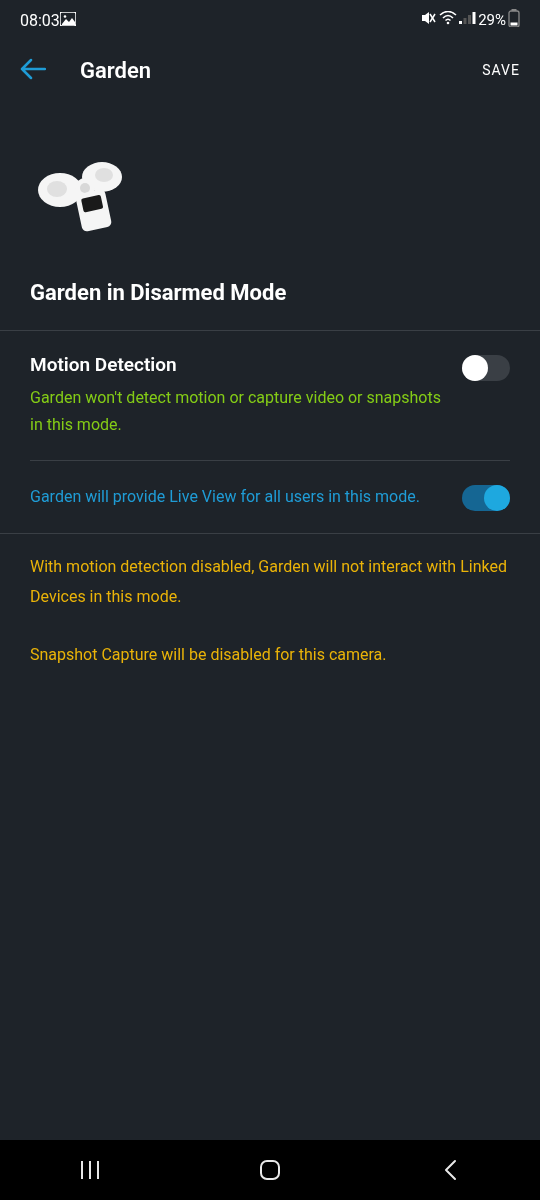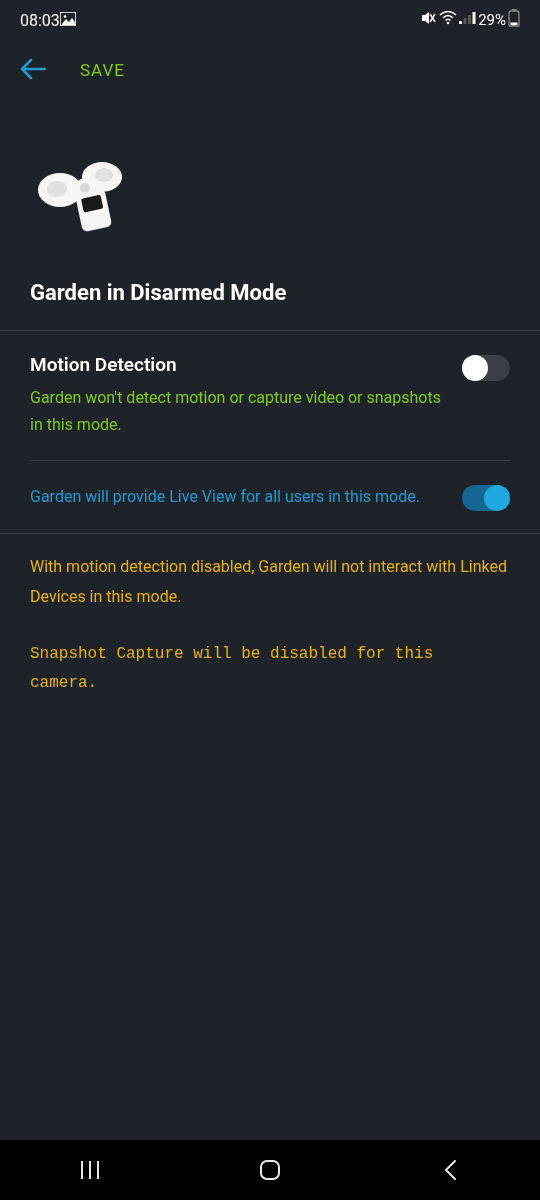--- a/index.html
+++ b/index.html
@@ -46,22 +46,22 @@
       font-size: 28px;
       margin-right: 34px;
       cursor: pointer;
     }
     .header-title {
       font-size: 22px;
       font-weight: 600;
       flex: 1;
     }
     .save-btn {
-      color: #84cc16;
-      font-size: 17px;
+      color: #ffffff;
+      font-size: 14px;
       letter-spacing: 1px;
       cursor: pointer;
     }
     .device-image {
       margin: 55px 0 35px 30px;
       width: 110px;
       height: 90px;
     }
     .mode-title {
       font-size: 22px;
@@ -136,21 +136,20 @@
     .warning-section {
       padding: 18px 30px;
     }
     .warning-text {
       color: #eab308;
       font-size: 16px;
       line-height: 1.85;
     }
     .warning-text + .warning-text {
       margin-top: 28px;
-      font-family: Liberation Mono, monospace;
     }
     .nav-bar {
       position: absolute;
       bottom: 0;
       left: 0;
       right: 0;
       height: 60px;
       background: #000;
       display: flex;
       justify-content: space-around;
@@ -215,20 +214,21 @@
     </span>
   </div>
 </div>
 
 <div class="header">
   <div class="back-arrow">
     <svg width="26" height="22" viewBox="0 0 26 22">
         <path d="M11 2 L2 11 L11 20 M2 11 H25" stroke="#1f9cd6" stroke-width="2.5" fill="none" stroke-linecap="round" stroke-linejoin="round"></path>
       </svg>
   </div>
+  <div class="header-title">Garden</div>
   <div class="save-btn">SAVE</div>
 </div>
 
 <div class="device-image">
   <svg width="110" height="90" viewBox="0 0 110 90">
     <ellipse cx="30" cy="35" rx="22" ry="17" class="camera-body"></ellipse>
     <ellipse cx="27" cy="34" rx="10" ry="8" fill="#e0e0e0"></ellipse>
     <ellipse cx="72" cy="22" rx="20" ry="15" class="camera-body"></ellipse>
     <ellipse cx="74" cy="20" rx="9" ry="7" fill="#e0e0e0"></ellipse>
     <circle cx="55" cy="33" r="10" class="camera-body"></circle>

